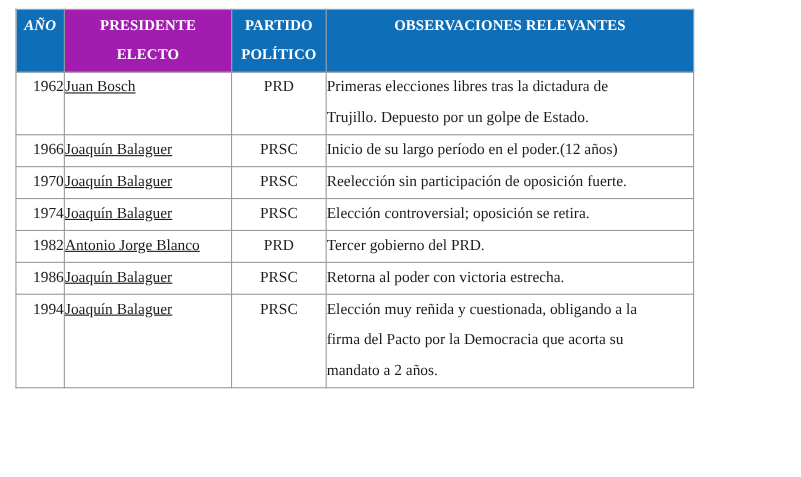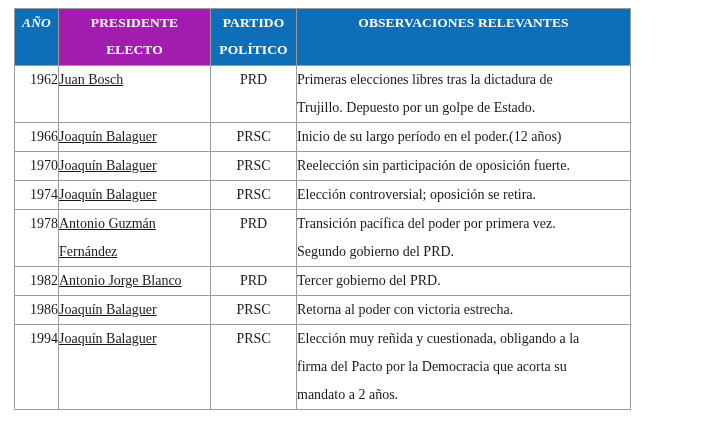--- a/index.html
+++ b/index.html
@@ -146,32 +146,20 @@
           <td class="c-anio" style="border-color: rgb(154, 154, 154); margin-left: 40px;">1974</td>
           <td class="c-pres" style="border-color: rgb(154, 154, 154);">
             <span class="tline">Joaquín Balaguer</span>
           </td>
           <td class="c-partido" style="border-color: rgb(154, 154, 154);">PRSC</td>
           <td class="c-obs" style="border-color: rgb(154, 154, 154);">
             <span class="tline">Elección controversial; oposición se retira.</span>
           </td>
         </tr>
         <tr>
-          <td class="c-anio" style="border-color: rgb(154, 154, 154);">1978</td>
-          <td class="c-pres" style="border-color: rgb(154, 154, 154);">
-            <span class="tline">Antonio Guzmán</span>
-            <span class="tline">Fernández</span>
-          </td>
-          <td class="c-partido" style="border-color: rgb(154, 154, 154);">PRD</td>
-          <td class="c-obs" style="border-color: rgb(154, 154, 154);">
-            <span class="tline">Transición pacífica del poder por primera vez.</span>
-            <span class="tline">Segundo gobierno del PRD.</span>
-          </td>
-        </tr>
-        <tr>
           <td class="c-anio" style="border-color: rgb(154, 154, 154);">1982</td>
           <td class="c-pres" style="border-color: rgb(154, 154, 154);">
             <span class="tline">Antonio Jorge Blanco</span>
           </td>
           <td class="c-partido" style="border-color: rgb(154, 154, 154);">PRD</td>
           <td class="c-obs" style="border-color: rgb(154, 154, 154);">
             <span class="tline">Tercer gobierno del PRD.</span>
           </td>
         </tr>
         <tr>

